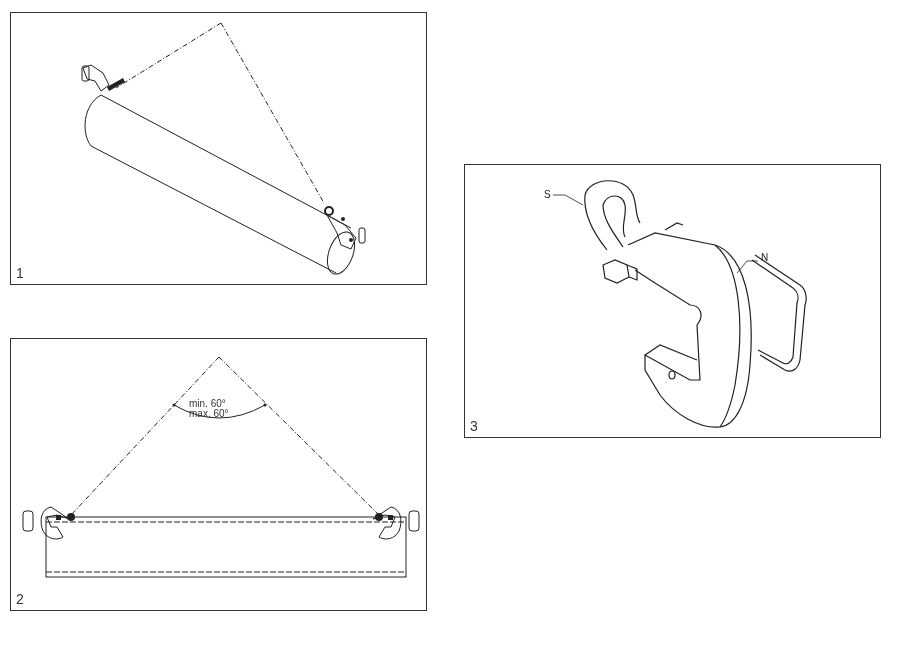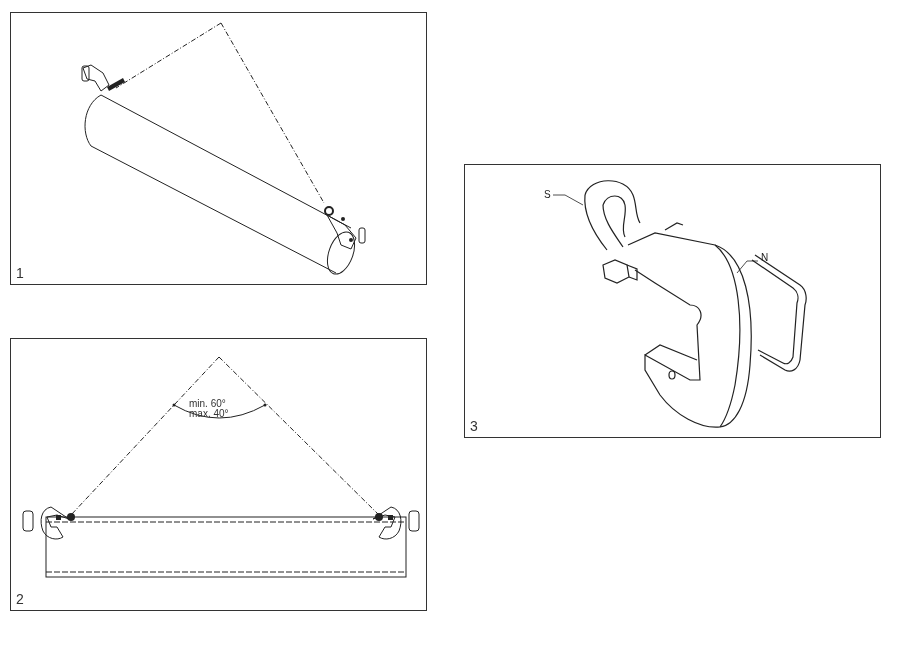--- a/index.html
+++ b/index.html
@@ -64,21 +64,21 @@
       <circle cx="60" cy="178" r="4"></circle>
       <circle cx="368" cy="178" r="4"></circle>
       <rect x="45" y="176" width="5" height="5"></rect>
       <rect x="377" y="176" width="5" height="5"></rect>
       <circle cx="163" cy="66" r="1.5"></circle>
       <circle cx="254" cy="66" r="1.5"></circle>
     </g>
   </svg>
   <div class="angle-label" style="left:178px; top:60px;">
     <div>min. 60°</div>
-    <div>max. 40°</div>
+    <div>max. 60°</div>
   </div>
   <span class="panel-num" style="left:5px; bottom:4px;">2</span>
 </div>
 
 <div class="panel" style="left:464px; top:164px; width:417px; height:274px;">
   <svg width="417" height="274" viewBox="0 0 417 274">
     <g fill="none" stroke="#222" stroke-width="1.2">
 
       <path d="M120,30 C125,12 160,10 168,30 C172,40 170,50 175,58"></path>
       <path d="M138,40 C142,28 158,28 160,40 C162,52 155,62 160,72"></path>

